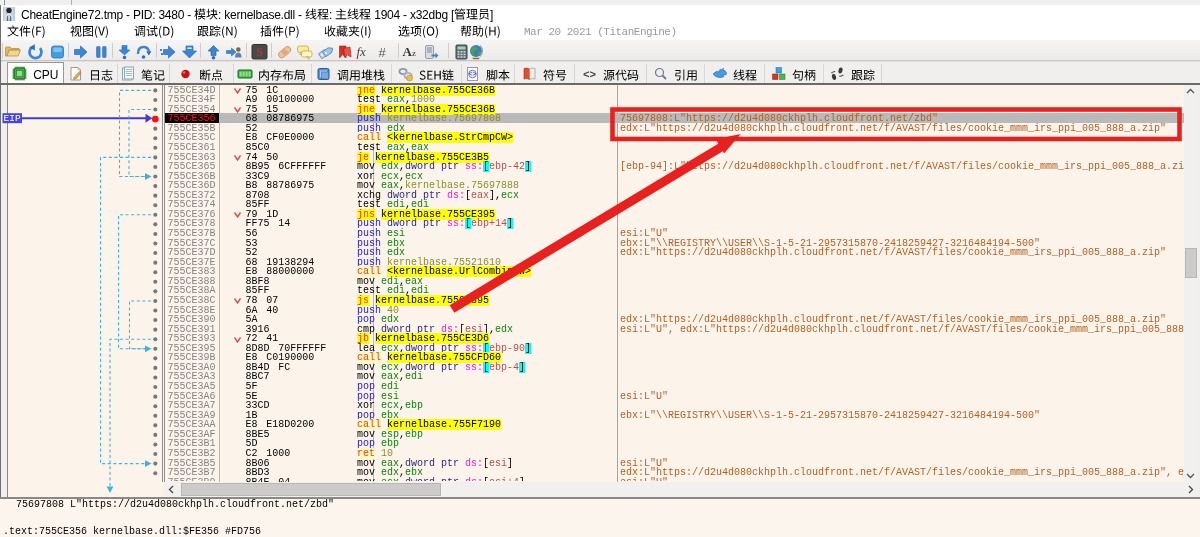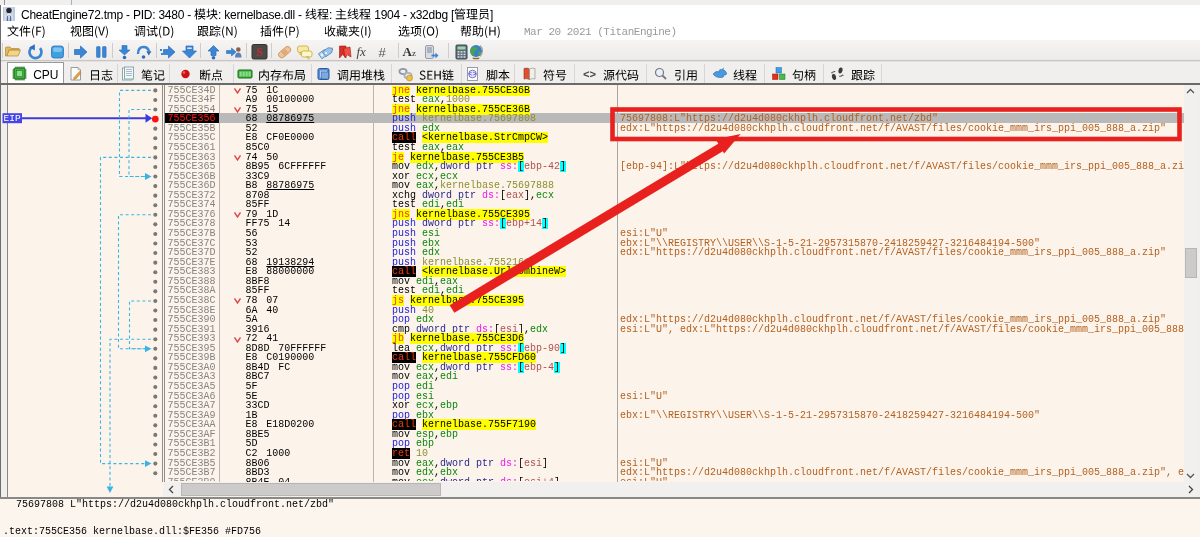--- a/index.html
+++ b/index.html
@@ -7,23 +7,23 @@
 .col{position:absolute;font-family:"Liberation Mono",monospace;font-size:10px;color:#000}
 .col div{height:9.57px;line-height:9.8px;white-space:pre}
 .reg{color:#0c860c}
 .blu{color:#2222dd}
 .mem{color:#28288e}
 .seg{color:#ee19ee}
 .val{color:#8d8d2e}
 .breg{color:#b05050}
 .jy{background:#ffff00;color:#f43b0a}
 .ty{background:#ffff00;color:#000}
-.cy{background:#000000;color:#f43b0a}
+.cy{background:#fef9c3;color:#f43b0a}
 .cb{background:#00ffff;color:#000}
-.ul{text-decoration:underline}
+.ul{}
 .icon{position:absolute}
 svg{display:inline-block;vertical-align:-0.22em}
 .runsvg svg{display:block}
 .titlecjk{vertical-align:-3.4px}
 </style></head><body>
 
 <div class="abs" style="left:0;top:0;width:1200px;height:4.5px;background:#f0efee"></div>
 <div class="abs" style="left:3.7px;top:0;width:1px;height:4.5px;background:#909090"></div>
 <div class="abs" style="left:70.8px;top:0;width:1px;height:4.5px;background:#b0b0b0"></div>
 <div class="abs" style="left:0;top:4.5px;width:1200px;height:19px;background:#ffffff"></div>
@@ -483,21 +483,21 @@
     <div>33CD</div>
     <div>1B</div>
     <div>E8<span style="padding-left:2.7px"> </span>E18D0200</div>
     <div>8BE5</div>
     <div>5D</div>
     <div>C2<span style="padding-left:2.7px"> </span>1000</div>
     <div>8B06</div>
     <div>8BD3</div>
     <div>8B4E<span style="padding-left:2.7px"> </span>04</div>
   </div>
-<div class="col" style="left:392px;top:85.60px;width:241.0px;height:395.9px;overflow:hidden;color:#000">
+<div class="col" style="left:357px;top:85.60px;width:241.0px;height:395.9px;overflow:hidden;color:#000">
     <div><span class="jy">jne</span> <span class="ty">kernelbase.755CE36B</span></div>
     <div>test <span class="reg">eax</span>,<span class="val">1000</span></div>
     <div><span class="jy">jne</span> <span class="ty">kernelbase.755CE36B</span></div>
     <div><span class="blu">push</span> <span class="val">kernelbase.75697808</span></div>
     <div><span class="blu">push</span> <span class="reg">edx</span></div>
     <div><span class="cy">call</span> <span class="ty">&lt;kernelbase.StrCmpCW&gt;</span></div>
     <div>test <span class="reg">eax</span>,<span class="reg">eax</span></div>
     <div><span class="jy">je</span> <span class="ty">kernelbase.755CE3B5</span></div>
     <div>mov <span class="reg">edx</span>,<span class="mem">dword ptr </span><span class="seg">ss:</span><span class="cb">[</span><span class="breg">ebp-42</span><span class="cb">]</span></div>
     <div>xor <span class="reg">ecx</span>,<span class="reg">ecx</span></div>

